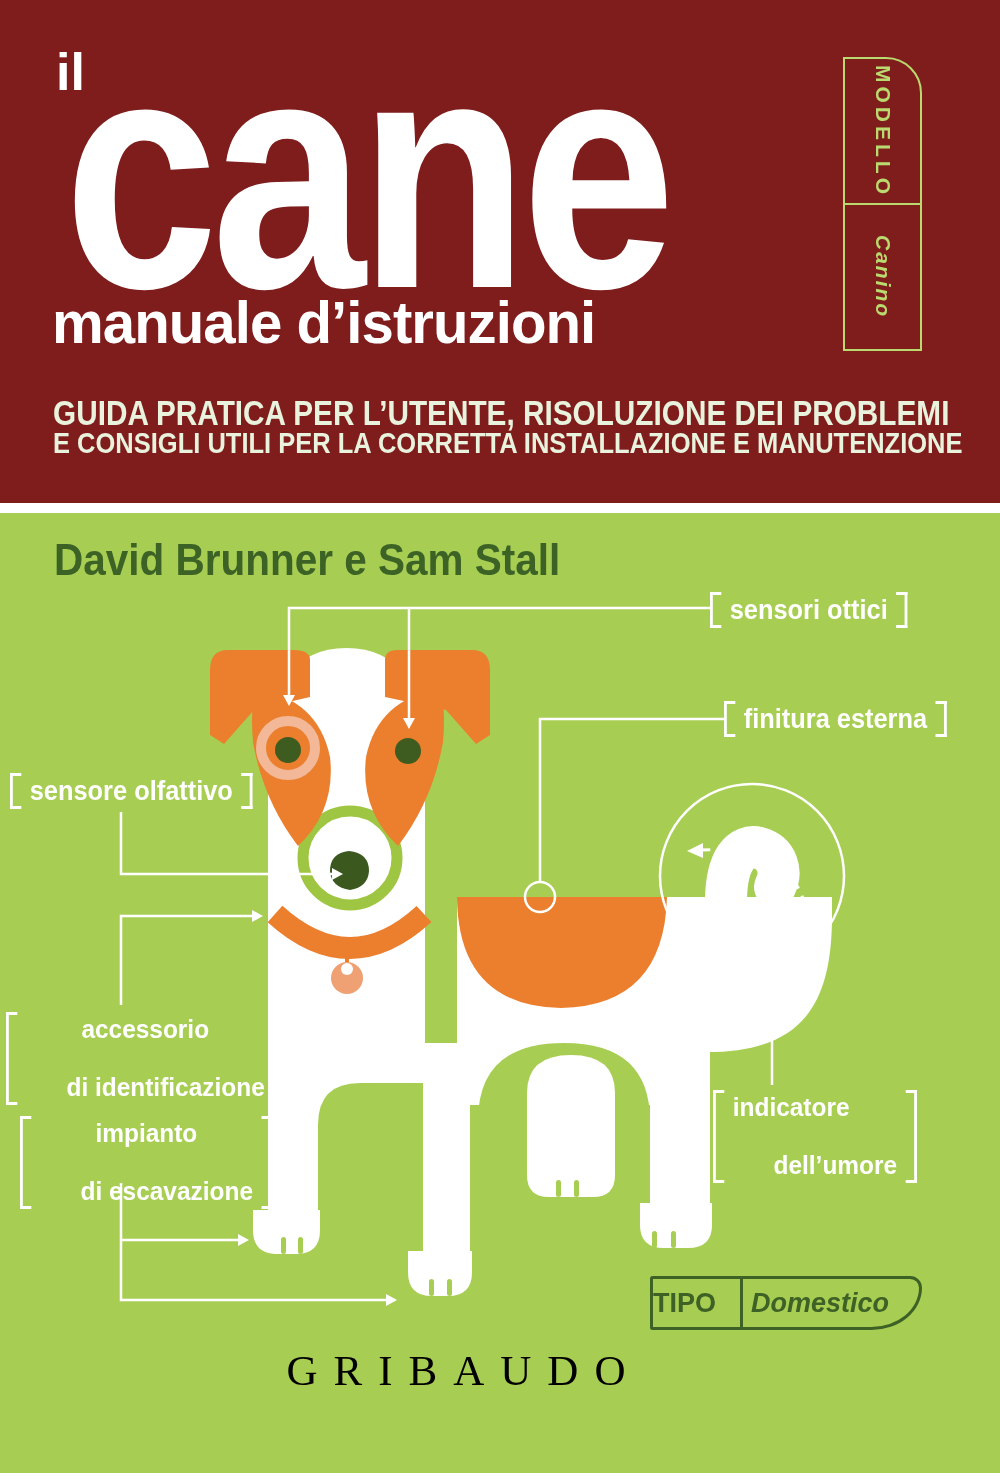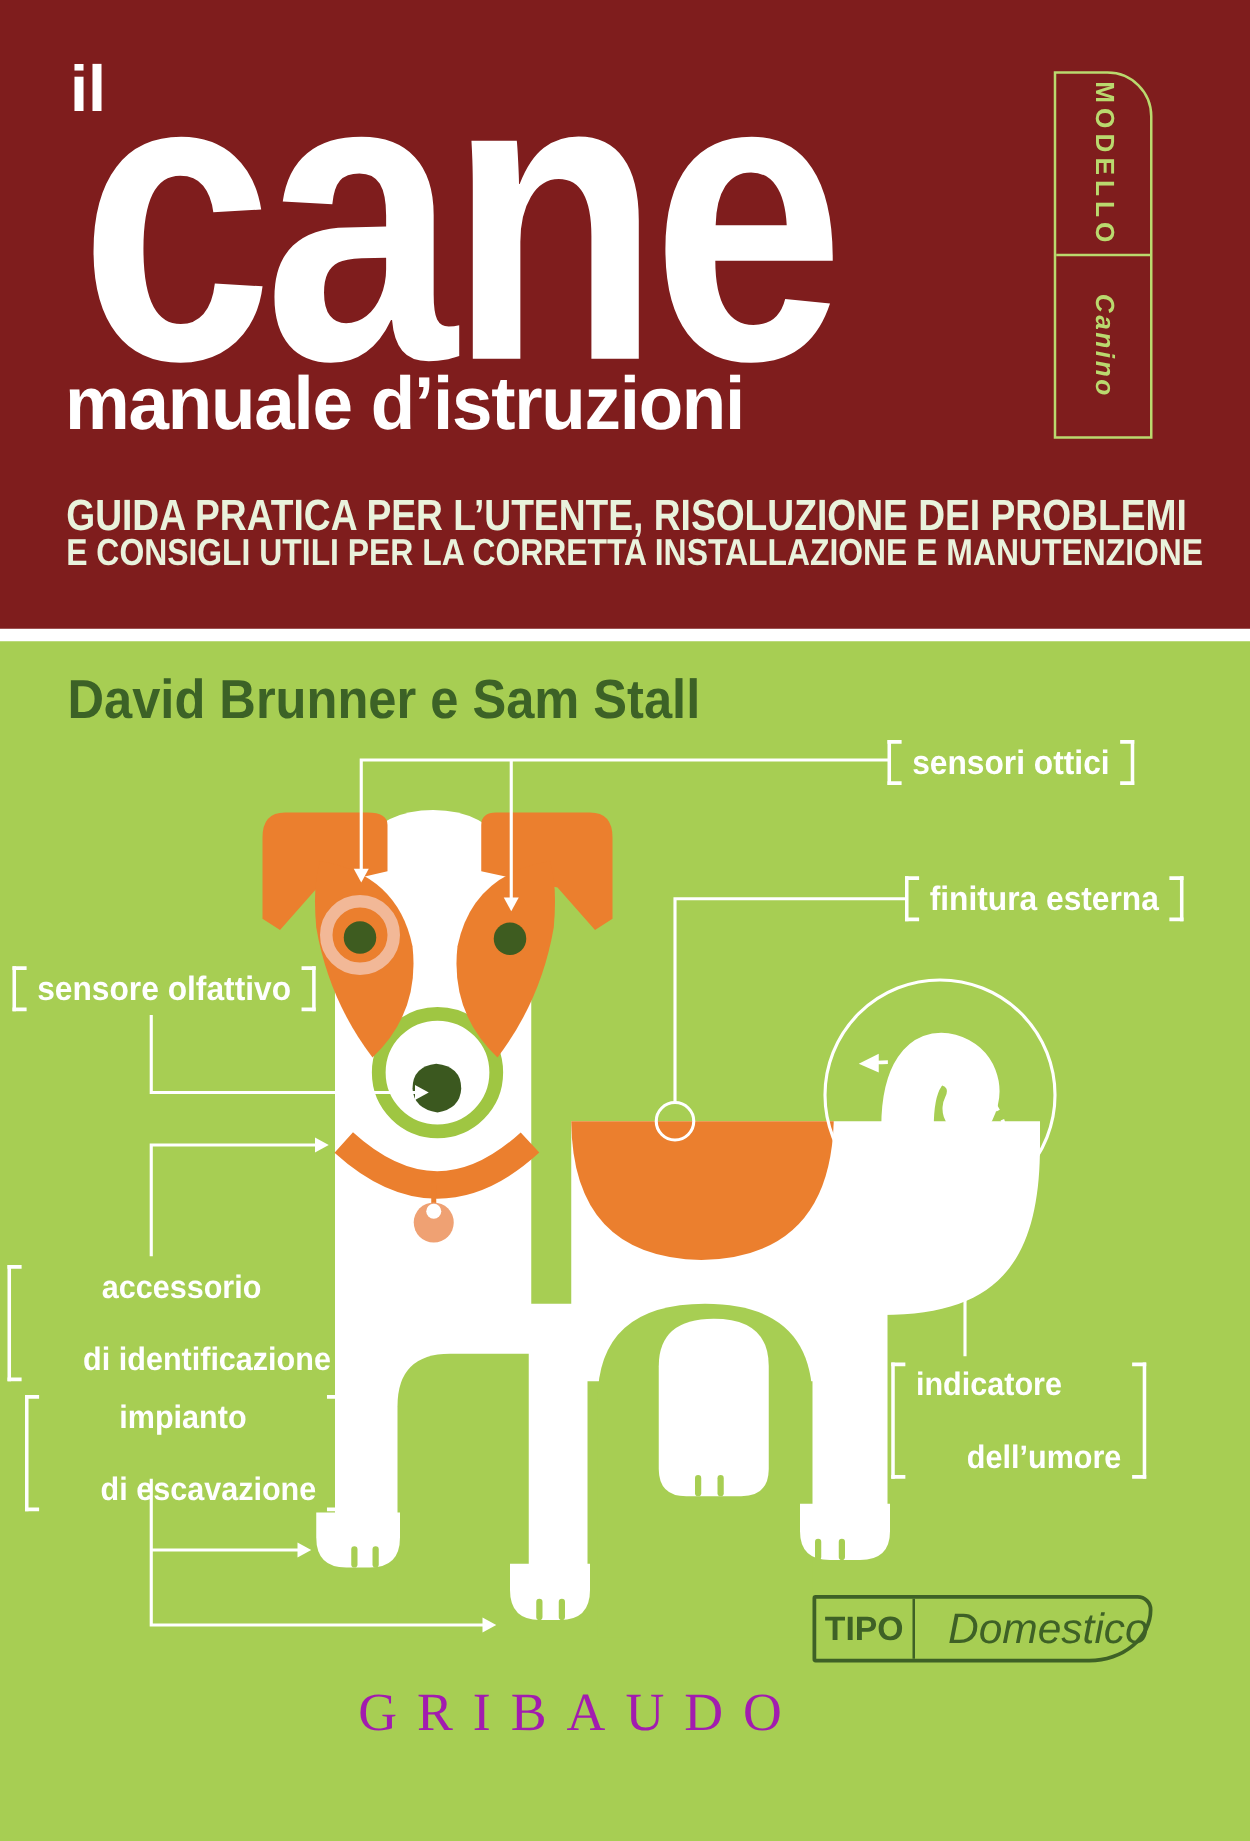--- a/index.html
+++ b/index.html
@@ -52,26 +52,26 @@
   .lbl-finish{left:724px;top:701px;}
   .lbl-olfactory{left:10px;top:773px;}
   .lbl-id{left:6px;top:1012px;}
   .lbl-dig{left:20px;top:1116px;}
   .lbl-mood{left:713px;top:1090px;}
 
   
   .type-tag{position:absolute;left:650px;top:1276px;width:272px;height:54px;
             border:3px solid #3e6126;box-sizing:border-box;display:flex;align-items:center;
             border-radius:3px 14px 60px 3px / 3px 14px 50px 3px;color:#3e6126;}
-  .type-tag .cell-label{width:87px;text-align:center;font-size:27px;font-weight:bold;}
+  .type-tag .cell-label{width:87px;text-align:left;font-size:27px;font-weight:bold;}
   .type-tag .divider{width:3px;align-self:stretch;background:#3e6126;}
-  .type-tag .cell-value{flex:1;padding-left:26px;font-size:34px;font-weight:normal;font-style:italic;}
+  .type-tag .cell-value{flex:1;padding-left:8px;font-size:27px;font-weight:bold;font-style:italic;}
 
   .publisher{position:absolute;left:0;top:1346px;width:912px;text-align:center;
-             font-family:"Liberation Serif",serif;font-size:43px;color:#a21caf;
+             font-family:"Liberation Serif",serif;font-size:43px;color:#000000;
              letter-spacing:16px;padding-left:16px;box-sizing:border-box;}
 </style>
 </head>
 <body>
 
 <div>
 
   <div class="header">
     <div class="article">il</div>
     <div class="title">cane</div>

